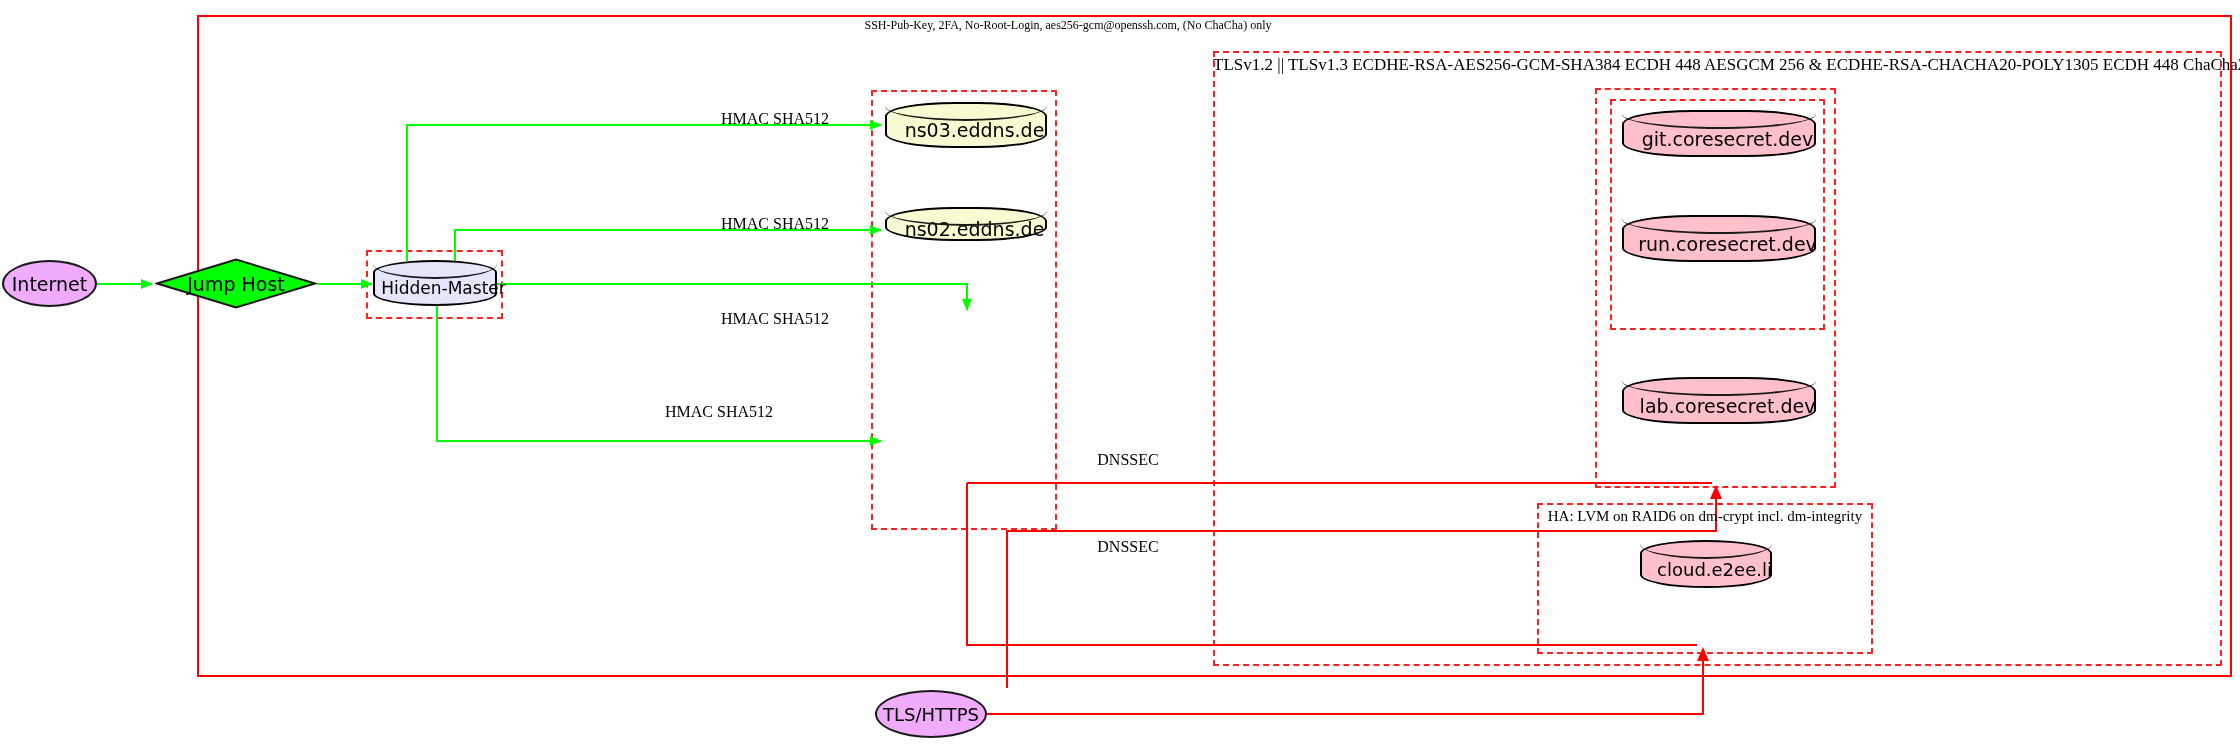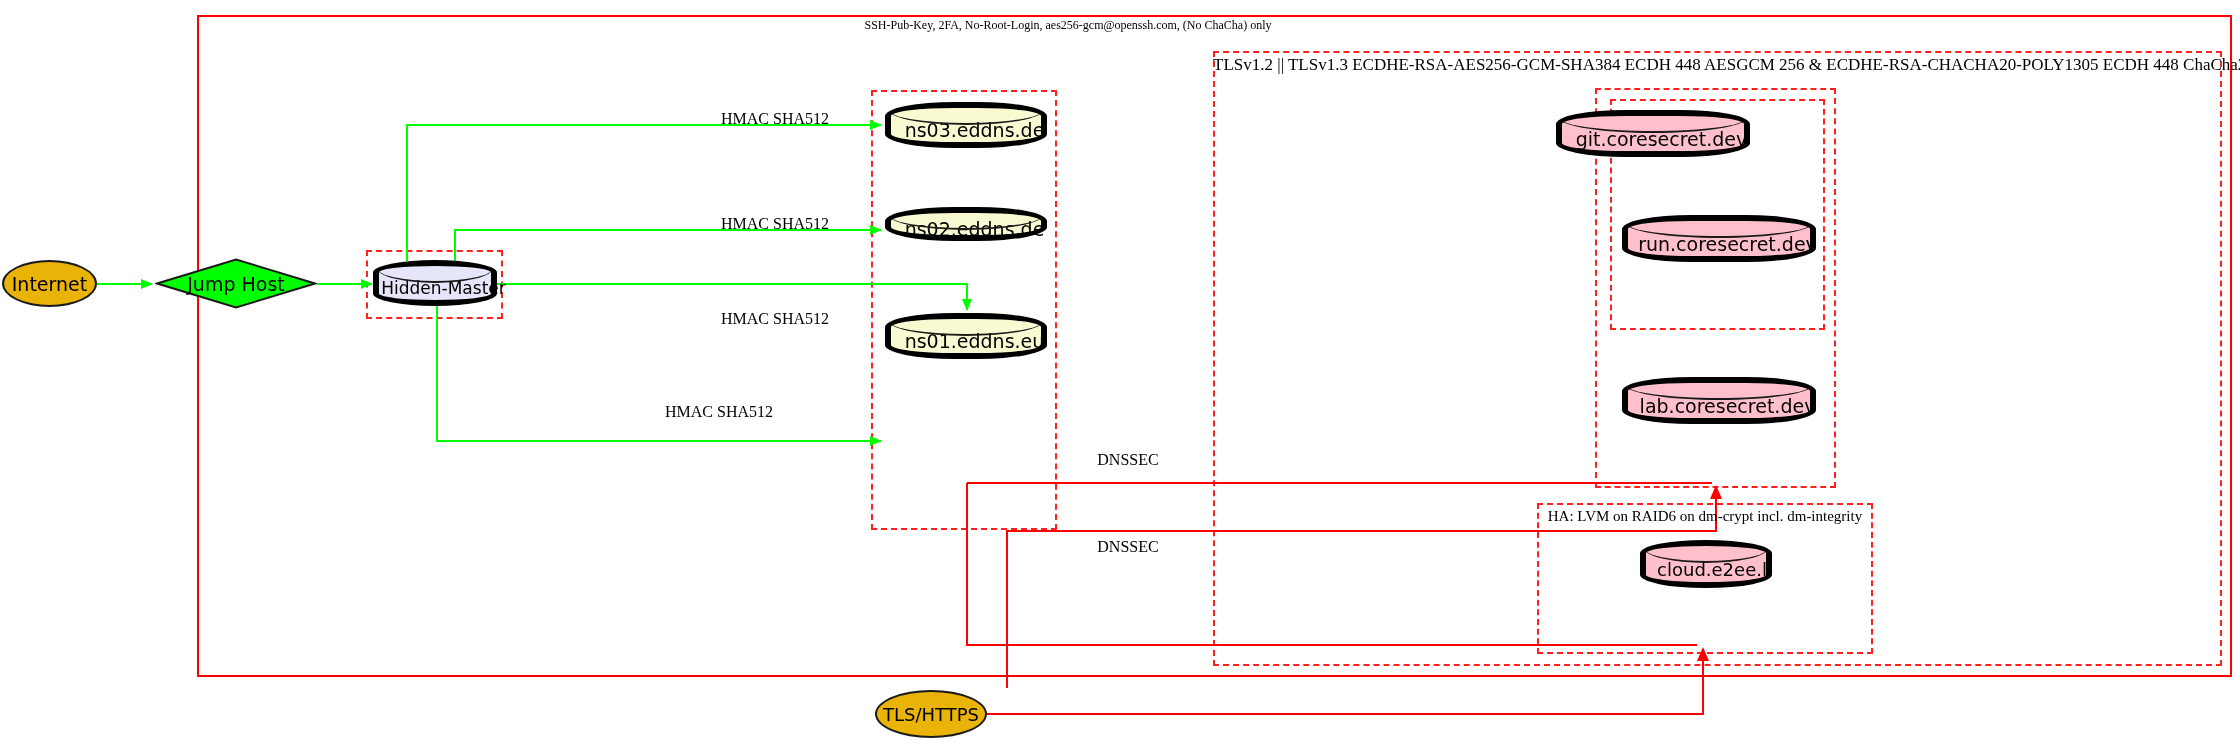--- a/index.html
+++ b/index.html
@@ -7,22 +7,22 @@
          font-family:"DejaVu Sans",sans-serif;overflow:hidden;}
   .box{position:absolute;box-sizing:border-box;}
   .solidbox{border:2px solid #ff0000;}
   .dashbox{border:2px dashed #ff2020;}
   .clusterlabel{position:absolute;font-family:"Liberation Serif",serif;color:#000;
                 text-align:center;white-space:nowrap;}
   .edgelabel{position:absolute;font-family:"Liberation Serif",serif;font-size:16px;
              color:#000;text-align:center;white-space:nowrap;}
   .node{position:absolute;box-sizing:border-box;display:flex;align-items:center;
         justify-content:center;font-size:19px;color:#000;white-space:nowrap;}
-  .ell{border:2px solid #1a1a1a;border-radius:50%;background:#eab308;}
-  .cyl{border:6px solid #000000;border-radius:70px / 14px;padding-top:10px;padding-left:17px;}
+  .ell{border:2px solid #1a1a1a;border-radius:50%;background:#f0abfc;}
+  .cyl{border:2px solid #000000;border-radius:70px / 14px;padding-top:10px;padding-left:17px;}
   .cyl::before{content:"";position:absolute;top:-2px;left:-2px;right:-2px;height:17px;
                border-bottom:2px solid #1a1a1a;
                border-radius:0 0 50% 50% / 0 0 15px 15px;}
   .cyl-yellow{background:#fafad2;}
   .cyl-lav{background:#e6e6fa;}
   .cyl-pink{background:#ffc0cb;}
   .diamond{background:transparent;border:none;}
   .diamond svg{position:absolute;left:0;top:0;}
   .diamond .dlabel{position:relative;z-index:2;}
   #edges{position:absolute;left:0;top:0;z-index:3;pointer-events:none;}
@@ -84,25 +84,22 @@
   <div class="node cyl cyl-lav layer-nodes" style="left:373px;top:260px;width:124px;height:46px;font-size:17px;">
     <span>Hidden-Master</span>
   </div>
 
   <div class="node cyl cyl-yellow layer-nodes" style="left:885px;top:102px;width:162px;height:46px;">
     <span>ns03.eddns.de</span>
   </div>
   <div class="node cyl cyl-yellow layer-nodes" style="left:885px;top:207px;width:162px;height:34px;">
     <span>ns02.eddns.de</span>
   </div>
-  <div class="node cyl cyl-yellow layer-nodes" style="left:885px;top:313px;width:162px;height:46px;">
-    <span>ns01.eddns.eu</span>
-  </div>
 
-  <div class="node cyl cyl-pink layer-nodes" style="left:1556px;top:110px;width:194px;height:47px;">
+  <div class="node cyl cyl-pink layer-nodes" style="left:1622px;top:110px;width:194px;height:47px;">
     <span>git.coresecret.dev</span>
   </div>
   <div class="node cyl cyl-pink layer-nodes" style="left:1622px;top:215px;width:194px;height:47px;">
     <span>run.coresecret.dev</span>
   </div>
   <div class="node cyl cyl-pink layer-nodes" style="left:1622px;top:377px;width:194px;height:47px;">
     <span>lab.coresecret.dev</span>
   </div>
   <div class="node cyl cyl-pink layer-nodes" style="left:1640px;top:540px;width:132px;height:48px;font-size:18px;">
     <span>cloud.e2ee.li</span>

